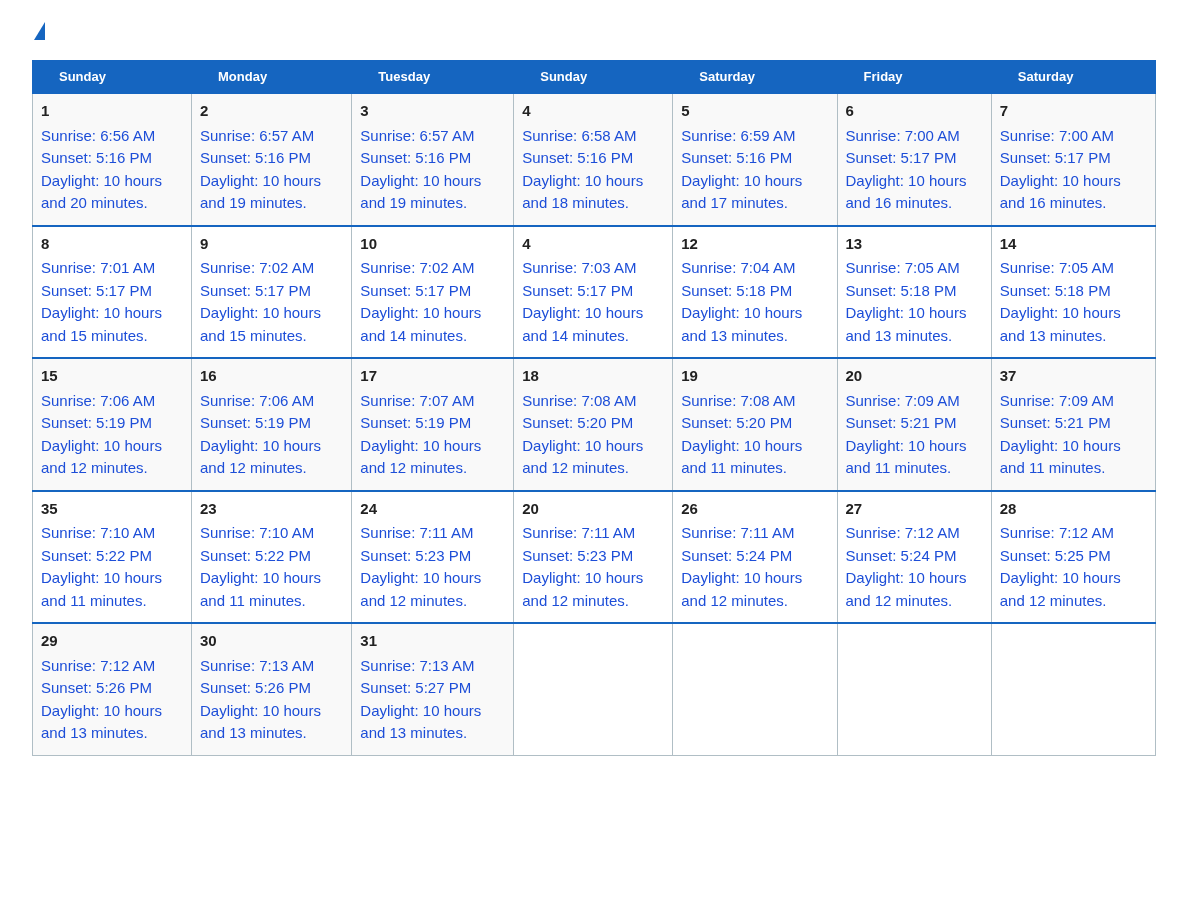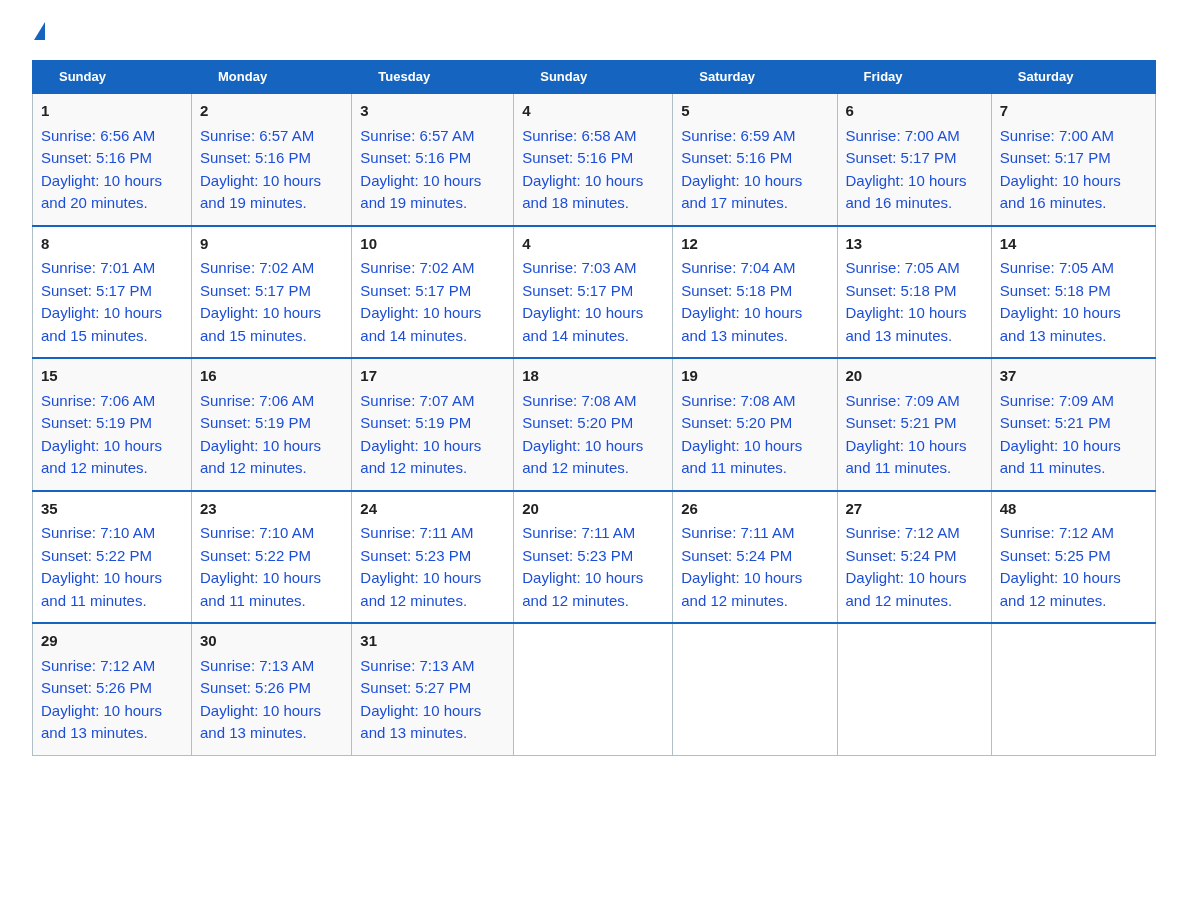--- a/index.html
+++ b/index.html
@@ -248,21 +248,21 @@
         </td>
         <td>
           <span class="day-num">26</span>
           <div class="day-info">Sunrise: 7:11 AM<br>Sunset: 5:24 PM<br>Daylight: 10 hours and 12 minutes.</div>
         </td>
         <td>
           <span class="day-num">27</span>
           <div class="day-info">Sunrise: 7:12 AM<br>Sunset: 5:24 PM<br>Daylight: 10 hours and 12 minutes.</div>
         </td>
         <td>
-          <span class="day-num">48</span>
+          <span class="day-num">28</span>
           <div class="day-info">Sunrise: 7:12 AM<br>Sunset: 5:25 PM<br>Daylight: 10 hours and 12 minutes.</div>
         </td>
       </tr>
       <tr>
         <td>
           <span class="day-num">29</span>
           <div class="day-info">Sunrise: 7:12 AM<br>Sunset: 5:26 PM<br>Daylight: 10 hours and 13 minutes.</div>
         </td>
         <td>
           <span class="day-num">30</span>

